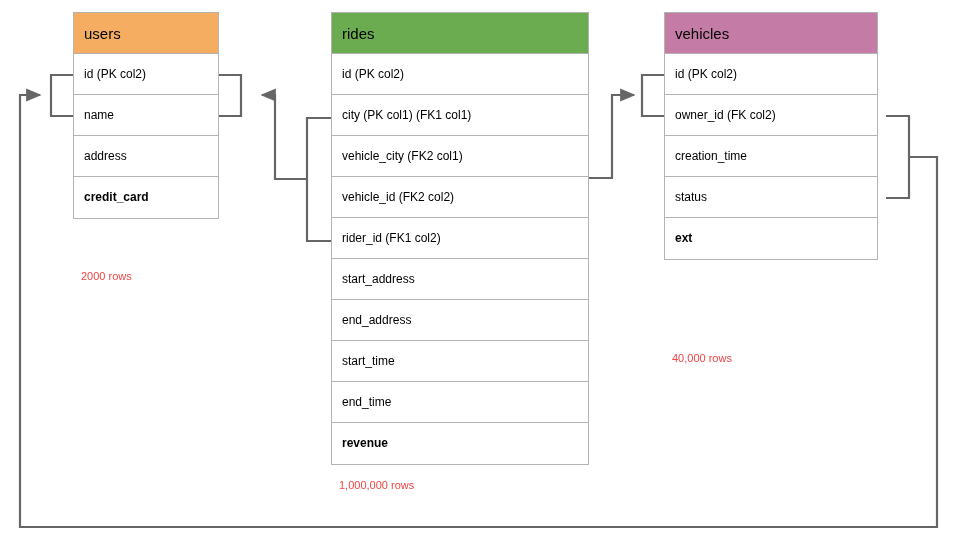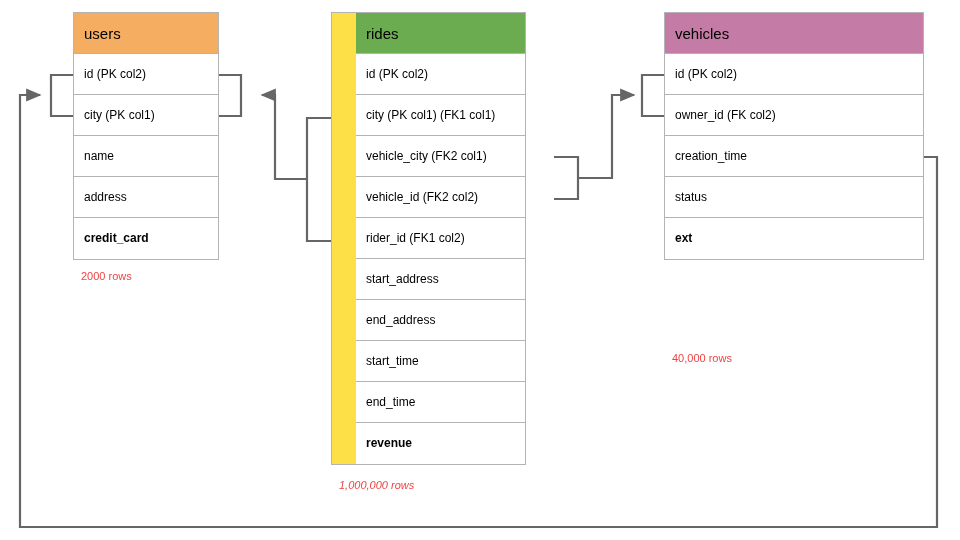--- a/index.html
+++ b/index.html
@@ -91,43 +91,42 @@
 
       <path d="M 886 116 L 909 116 L 909 198 L 886 198"></path>
 
       <path d="M 909 157 L 937 157 L 937 527 L 20 527 L 20 95 L 40 95" marker-end="url(#arrow-right)"></path>
     </g>
   </svg>
 
   <div class="entity" id="entity-users" style="left:73px; top:12px; width:146px;">
     <div class="entity-header" id="users-header" style="background-color: rgb(245, 174, 97);">users</div>
     <div class="entity-field">id (PK col2)</div>
-    <div class="entity-field">city (PK col1)</div>
     <div class="entity-field">name</div>
     <div class="entity-field">address</div>
     <div class="entity-field last">credit_card</div>
   </div>
   <div class="entity-caption" style="left:81px; top:270px;">2000 rows</div>
 
-  <div class="entity" id="entity-rides" style="left:331px; top:12px; width:195px;padding-left:24px;">
+  <div class="entity" id="entity-rides" style="left:331px; top:12px; width:258px;">
     <div class="entity-header" id="rides-header" style="background-color: rgb(106, 172, 79);">rides</div>
     <div class="entity-field">id (PK col2)</div>
     <div class="entity-field">city (PK col1) (FK1 col1)</div>
     <div class="entity-field">vehicle_city (FK2 col1)</div>
     <div class="entity-field">vehicle_id (FK2 col2)</div>
     <div class="entity-field">rider_id (FK1 col2)</div>
     <div class="entity-field">start_address</div>
     <div class="entity-field">end_address</div>
     <div class="entity-field">start_time</div>
     <div class="entity-field">end_time</div>
     <div class="entity-field last">revenue</div>
   </div>
-  <div class="entity-caption" style="left:339px; top:479px;font-style:italic;">1,000,000 rows</div>
+  <div class="entity-caption" style="left:339px; top:479px;">1,000,000 rows</div>
 
-  <div class="entity" id="entity-vehicles" style="left:664px; top:12px; width:260px;">
+  <div class="entity" id="entity-vehicles" style="left:664px; top:12px; width:214px;">
     <div class="entity-header" id="vehicles-header" style="background-color: rgb(196, 123, 165);">vehicles</div>
     <div class="entity-field">id (PK col2)</div>
     <div class="entity-field">owner_id (FK col2)</div>
     <div class="entity-field">creation_time</div>
     <div class="entity-field">status</div>
     <div class="entity-field last">ext</div>
   </div>
   <div class="entity-caption" style="left:672px; top:352px;">40,000 rows</div>
 
 </div>

